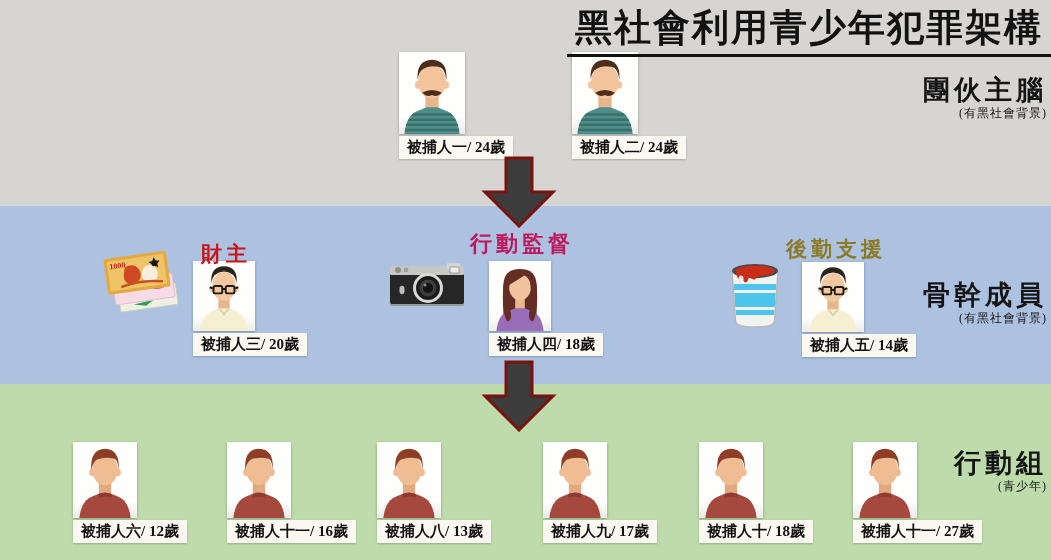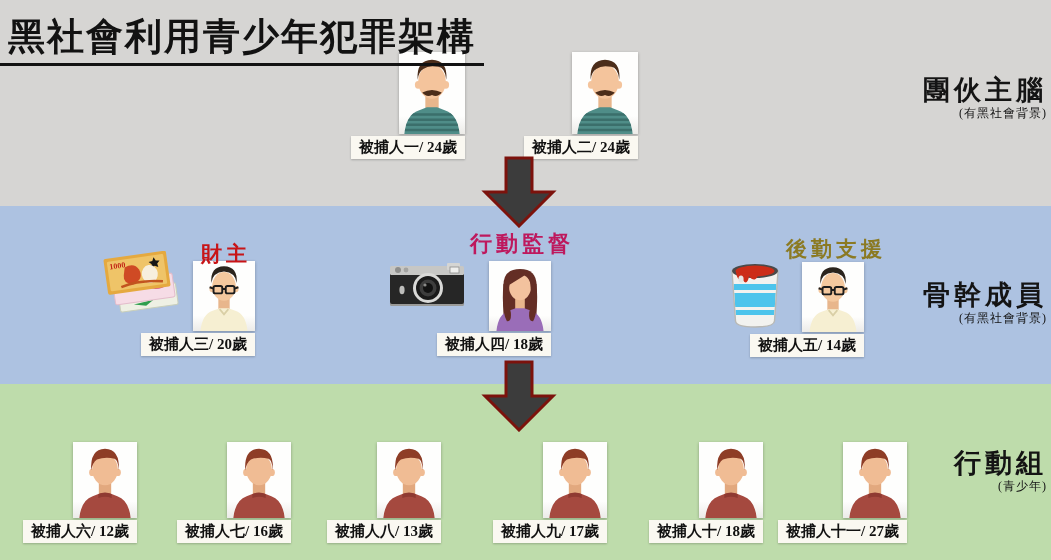--- a/index.html
+++ b/index.html
@@ -4,32 +4,32 @@
 <style>
   html,body{margin:0;padding:0;}
   body{font-family:"Liberation Serif", serif;}
   #stage{position:relative;width:1051px;height:560px;overflow:hidden;background:#d6d5d3;}
 
   .band{position:absolute;left:0;width:100%;}
   #band-top{top:0;height:206px;}
   #band-mid{top:206px;height:178px;}
   #band-bottom{top:384px;height:176px;}
 
-  .title-wrap{position:absolute;top:12px;left:0;width:100%;text-align:left;z-index:5;}
+  .title-wrap{position:absolute;top:3px;left:0;width:100%;text-align:right;z-index:5;}
   .title-text{display:inline-block;font-size:37px;font-weight:700;color:#121212;
     letter-spacing:2px;border-bottom:3px solid #121212;padding:0 8px 1px 8px;}
 
   .side-label{position:absolute;right:4px;text-align:right;color:#141414;z-index:5;}
   .side-main{font-size:27px;font-weight:700;letter-spacing:4px;line-height:1.1;margin-left:32px;}
   .side-sub{font-size:12px;font-weight:400;letter-spacing:1px;line-height:1.2;}
   #side-leaders{top:76px;}
   #side-core{top:281px;}
   #side-ops{top:449px;}
 
-  .person{position:absolute;display:flex;flex-direction:column;align-items:flex-end;z-index:4;}
+  .person{position:absolute;display:flex;flex-direction:column;align-items:flex-start;z-index:4;}
   .photo{background:linear-gradient(180deg,#fefefd 78%,#ecebe8);box-shadow:0 1px 3px rgba(0,0,0,0.28);}
   .photo svg{display:block;}
   .name-tag{margin-top:2px;background:#faf8f1;color:#111;font-weight:700;font-size:15px;
     line-height:21px;height:21px;padding:1px 8px;white-space:nowrap;
     box-shadow:0 1px 2px rgba(0,0,0,0.22);}
 
   .role-title{position:absolute;transform:translateX(-50%);font-weight:700;
     letter-spacing:4px;white-space:nowrap;z-index:5;}
   #role-title-financier{left:226px;top:240px;font-size:21px;}
   #role-title-supervisor{left:522px;top:229px;font-size:22px;}
@@ -258,21 +258,21 @@
         </svg>
     </div>
     <div class="name-tag">被捕人六/ 12歲</div>
   </div>
   <div class="person" style="left:227px;top:442px;width:64px">
     <div class="photo">
       <svg width="64" height="76" viewBox="0 0 64 78">
           <use href="#av-youth"></use>
         </svg>
     </div>
-    <div class="name-tag">被捕人七/ 16歲</div>
+    <div class="name-tag">被捕人十一/ 16歲</div>
   </div>
   <div class="person" style="left:377px;top:442px;width:64px">
     <div class="photo">
       <svg width="64" height="76" viewBox="0 0 64 78">
           <use href="#av-youth"></use>
         </svg>
     </div>
     <div class="name-tag">被捕人八/ 13歲</div>
   </div>
   <div class="person" style="left:543px;top:442px;width:64px">

